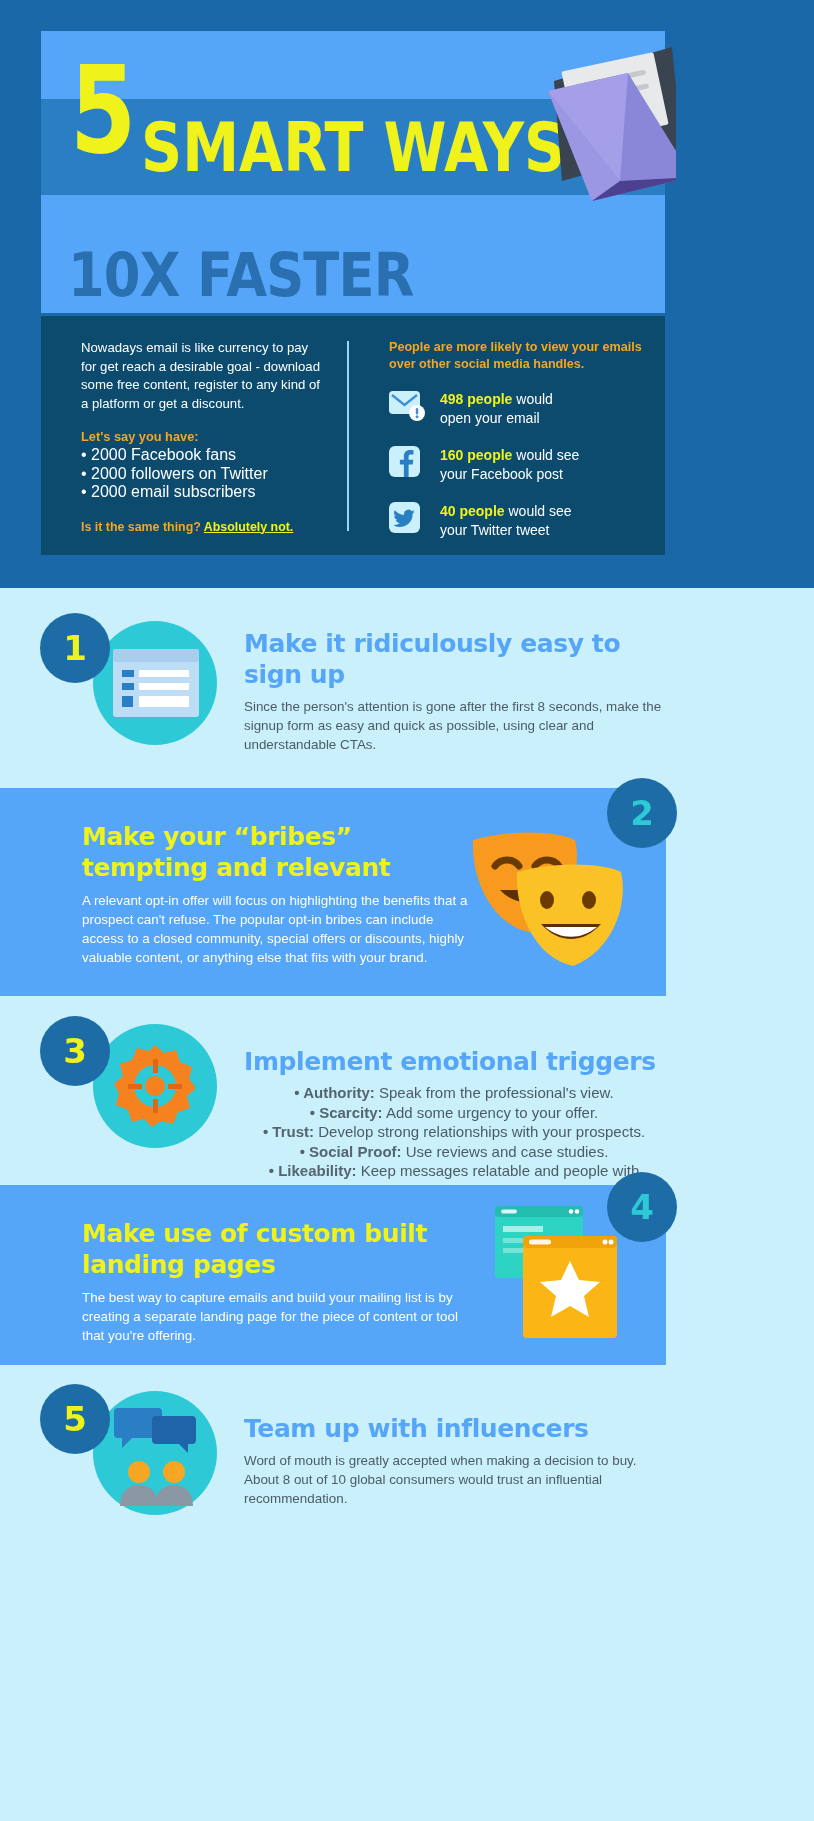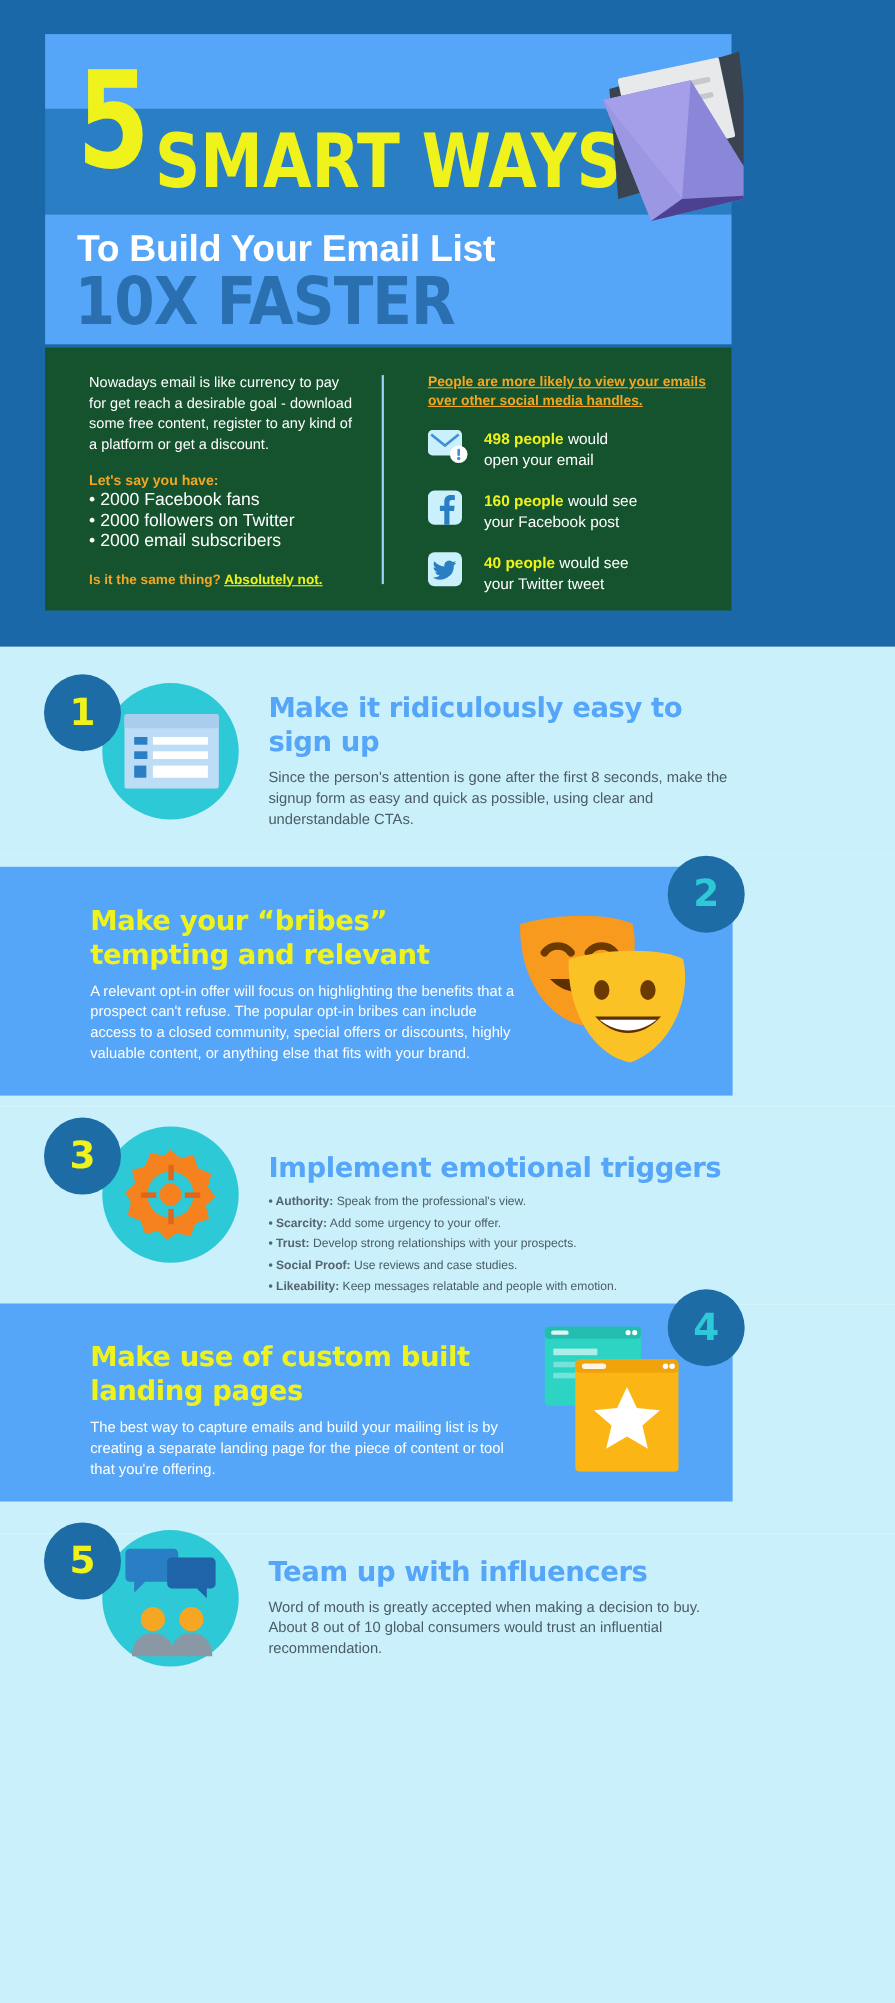--- a/index.html
+++ b/index.html
@@ -92,21 +92,21 @@
     position: absolute;
     left: 455px; top: -2px;
     width: 180px; height: 180px;
   }
 
   
   .infopanel {
     position: absolute;
     left: 0; top: 285px;
     width: 624px; height: 239px;
-    background: #14532d;
+    background: #0c4a6e;
   }
   .divider-v {
     position: absolute;
     left: 306px; top: 25px;
     width: 2px; height: 190px;
     background: #9ed3f5;
   }
   .col-left {
     position: absolute;
     left: 40px; top: 23px;
@@ -139,21 +139,20 @@
   .col-right {
     position: absolute;
     left: 348px; top: 23px;
     width: 255px;
   }
   .rh {
     color: #f5a623;
     font-size: 12.6px;
     line-height: 16.5px;
     font-weight: 700;
-    text-decoration: underline;
   }
   .stat-row {
     display: flex;
     align-items: flex-start;
     margin-top: 17px;
   }
   .stat-ico {
     width: 38px; height: 34px;
     flex: 0 0 38px;
     position: relative;
@@ -218,38 +217,37 @@
     line-height: 19px;
     margin-top: 7px;
   }
   .body-white {
     color: #ffffff;
     font-size: 13.4px;
     line-height: 19px;
     margin-top: 8px;
   }
   .bl { margin-top: 6px; }
-  .bl div { color: #4c5c66; font-size: 11px; line-height: 19.5px; }
+  .bl div { color: #4c5c66; font-size: 15px; line-height: 19.5px; text-align: center; }
   .bl b { color: #556570; font-weight: 700; }
   .txtcol { position: absolute; }
 </style>
 </head>
 <body>
 
 <div class="page">
 
   <div class="hero">
     <div class="hero-inner">
       <div class="band band-a"></div>
       <div class="band band-b"></div>
       <div class="band band-c"></div>
 
       <div class="hl-5">5</div>
       <div class="hl-smart">SMART WAYS</div>
-      <div class="hl-build">To Build Your Email List</div>
       <div class="hl-faster">10X FASTER</div>
 
       <svg class="envelope" viewBox="0 0 180 180">
         <polygon points="58,52 176,18 186,118 66,152" fill="#3a4451"></polygon>
         <rect x="72" y="32" width="94" height="74" rx="2" fill="#e8e9eb" transform="rotate(-12 119 69)"></rect>
         <g transform="rotate(-12 119 69)" stroke="#c6c8cc" stroke-width="5" stroke-linecap="round">
           <line x1="84" y1="50" x2="152" y2="50"></line>
           <line x1="84" y1="64" x2="152" y2="64"></line>
           <line x1="84" y1="78" x2="130" y2="78"></line>
         </g>

